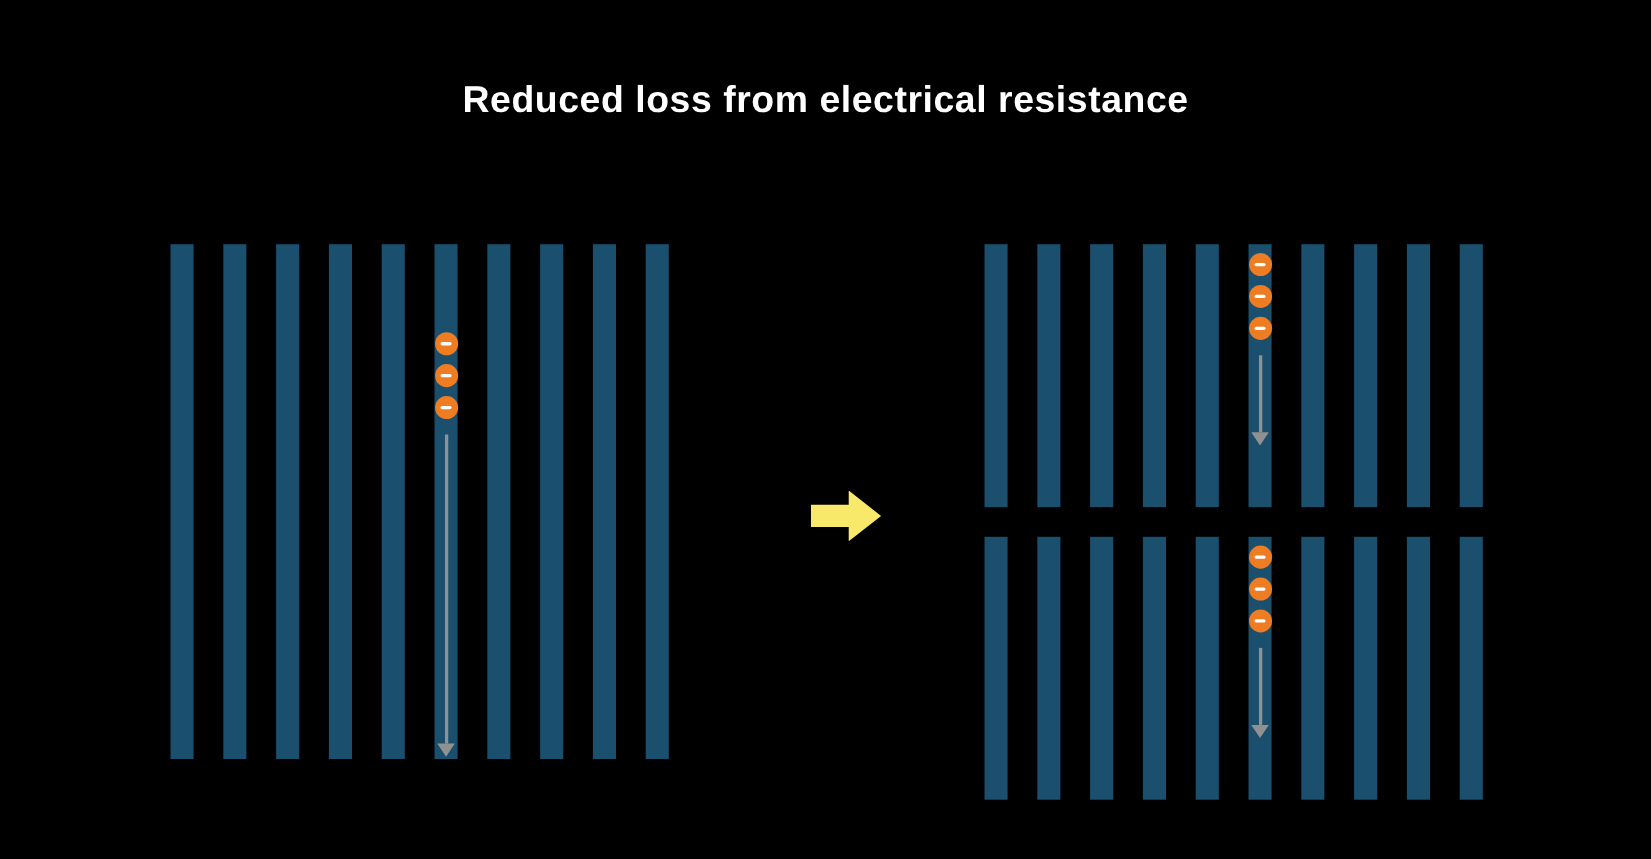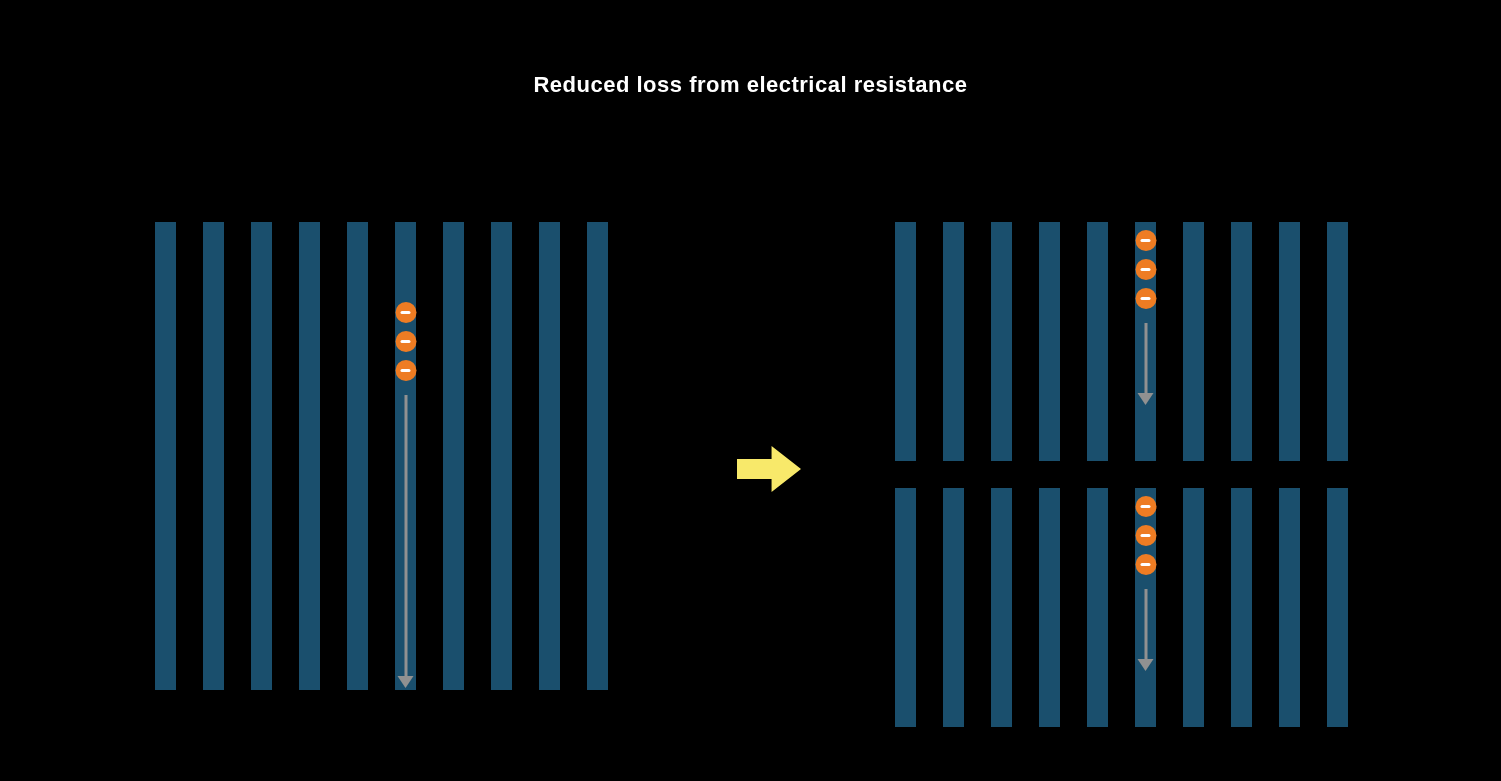--- a/index.html
+++ b/index.html
@@ -12,21 +12,21 @@
     overflow: hidden;
     font-family: "Liberation Sans", sans-serif;
   }
   .title {
     position: absolute;
     top: 72px;
     left: 0;
     width: 100%;
     text-align: center;
     color: var(--title, #fff);
-    font-size: 22px;
+    font-size: 34px;
     font-weight: 700;
     letter-spacing: 0.5px;
   }
   .panel { position: absolute; display: flex; flex-direction: column; }
   .panel-left  { left: 155px; top: 222px; width: 453px; height: 468px; }
   .panel-right { left: 895px; top: 222px; width: 453px; height: 505px; gap: 27px; }
   .group {
     position: relative;
     display: flex;
     justify-content: space-between;

